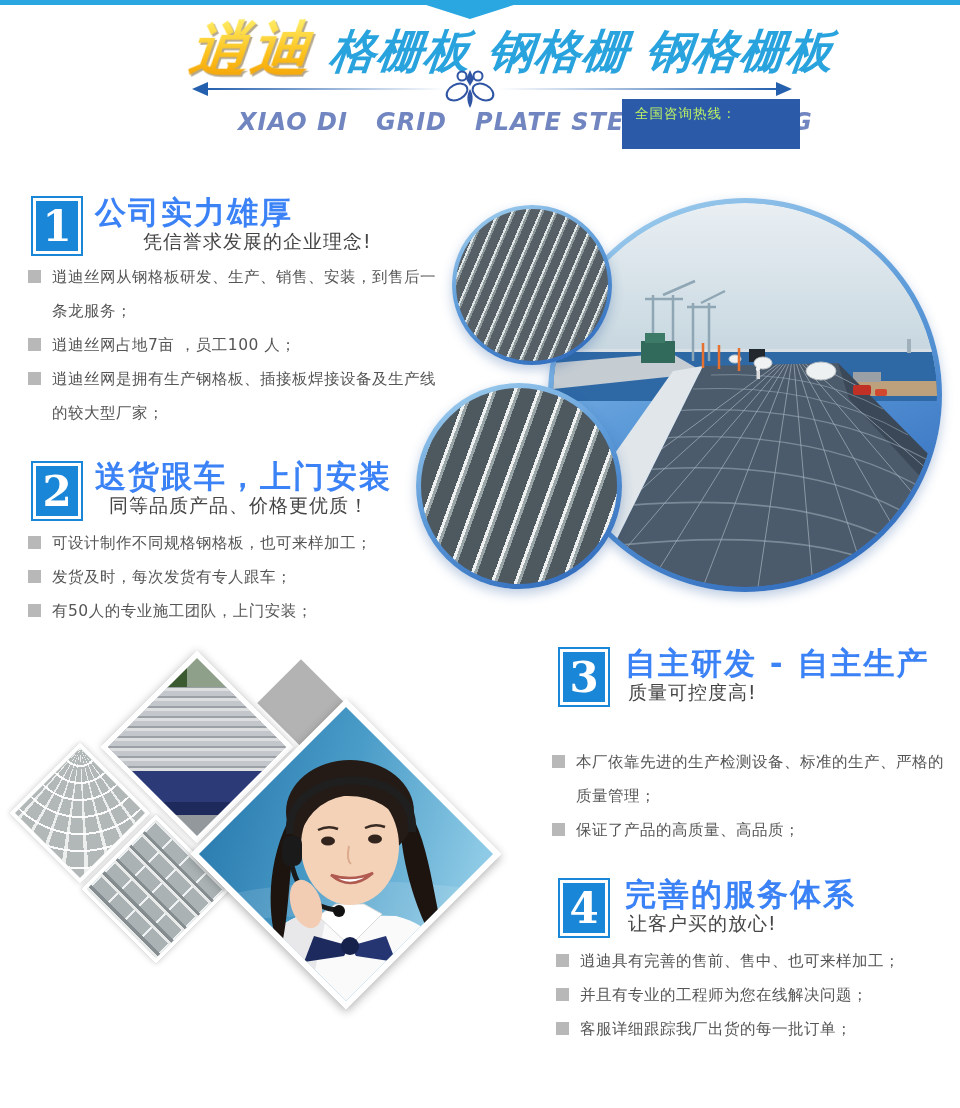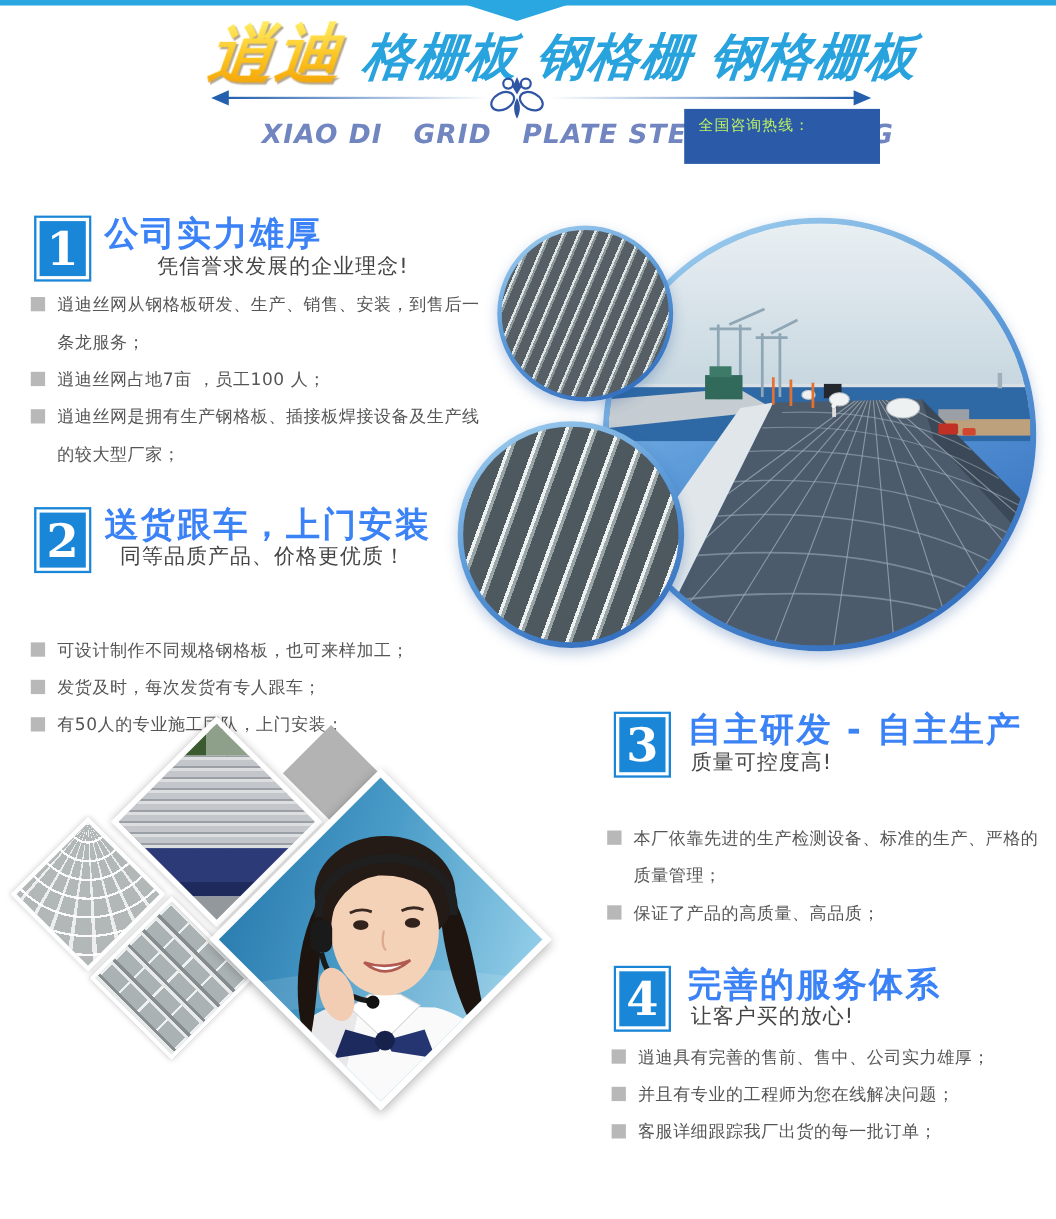--- a/index.html
+++ b/index.html
@@ -219,21 +219,21 @@
   <div class="circle-wrap wrap-top">
     <div class="circle-inner mesh-fine"></div>
   </div>
   <div class="circle-wrap wrap-bot">
     <div class="circle-inner mesh-coarse"></div>
   </div>
 
   <div class="numbox" style="left:33px; top:463px;">2</div>
   <div class="sec-title" style="left:95px; top:456px;">送货跟车，上门安装</div>
   <div class="sec-sub" style="left:109px; top:493px;">同等品质产品、价格更优质！</div>
-  <ul class="blist" style="left:28px; top:526px; width:420px;margin-top:48px;">
+  <ul class="blist" style="left:28px; top:526px; width:420px;">
     <li>
         <span class="bmark"></span>
         <span class="btext">可设计制作不同规格钢格板，也可来样加工；</span>
       </li>
     <li>
         <span class="bmark"></span>
         <span class="btext">发货及时，每次发货有专人跟车；</span>
       </li>
     <li>
         <span class="bmark"></span>
@@ -305,21 +305,21 @@
         <span class="btext">保证了产品的高质量、高品质；</span>
       </li>
   </ul>
 
   <div class="numbox" style="left:560px; top:880px;">4</div>
   <div class="sec-title" style="left:625px; top:874px;">完善的服务体系</div>
   <div class="sec-sub" style="left:628px; top:911px;">让客户买的放心!</div>
   <ul class="blist" style="left:556px; top:944px; width:400px;">
     <li>
         <span class="bmark"></span>
-        <span class="btext">逍迪具有完善的售前、售中、公司实力雄厚；</span>
+        <span class="btext">逍迪具有完善的售前、售中、也可来样加工；</span>
       </li>
     <li>
         <span class="bmark"></span>
         <span class="btext">并且有专业的工程师为您在线解决问题；</span>
       </li>
     <li>
         <span class="bmark"></span>
         <span class="btext">客服详细跟踪我厂出货的每一批订单；</span>
       </li>
   </ul>

